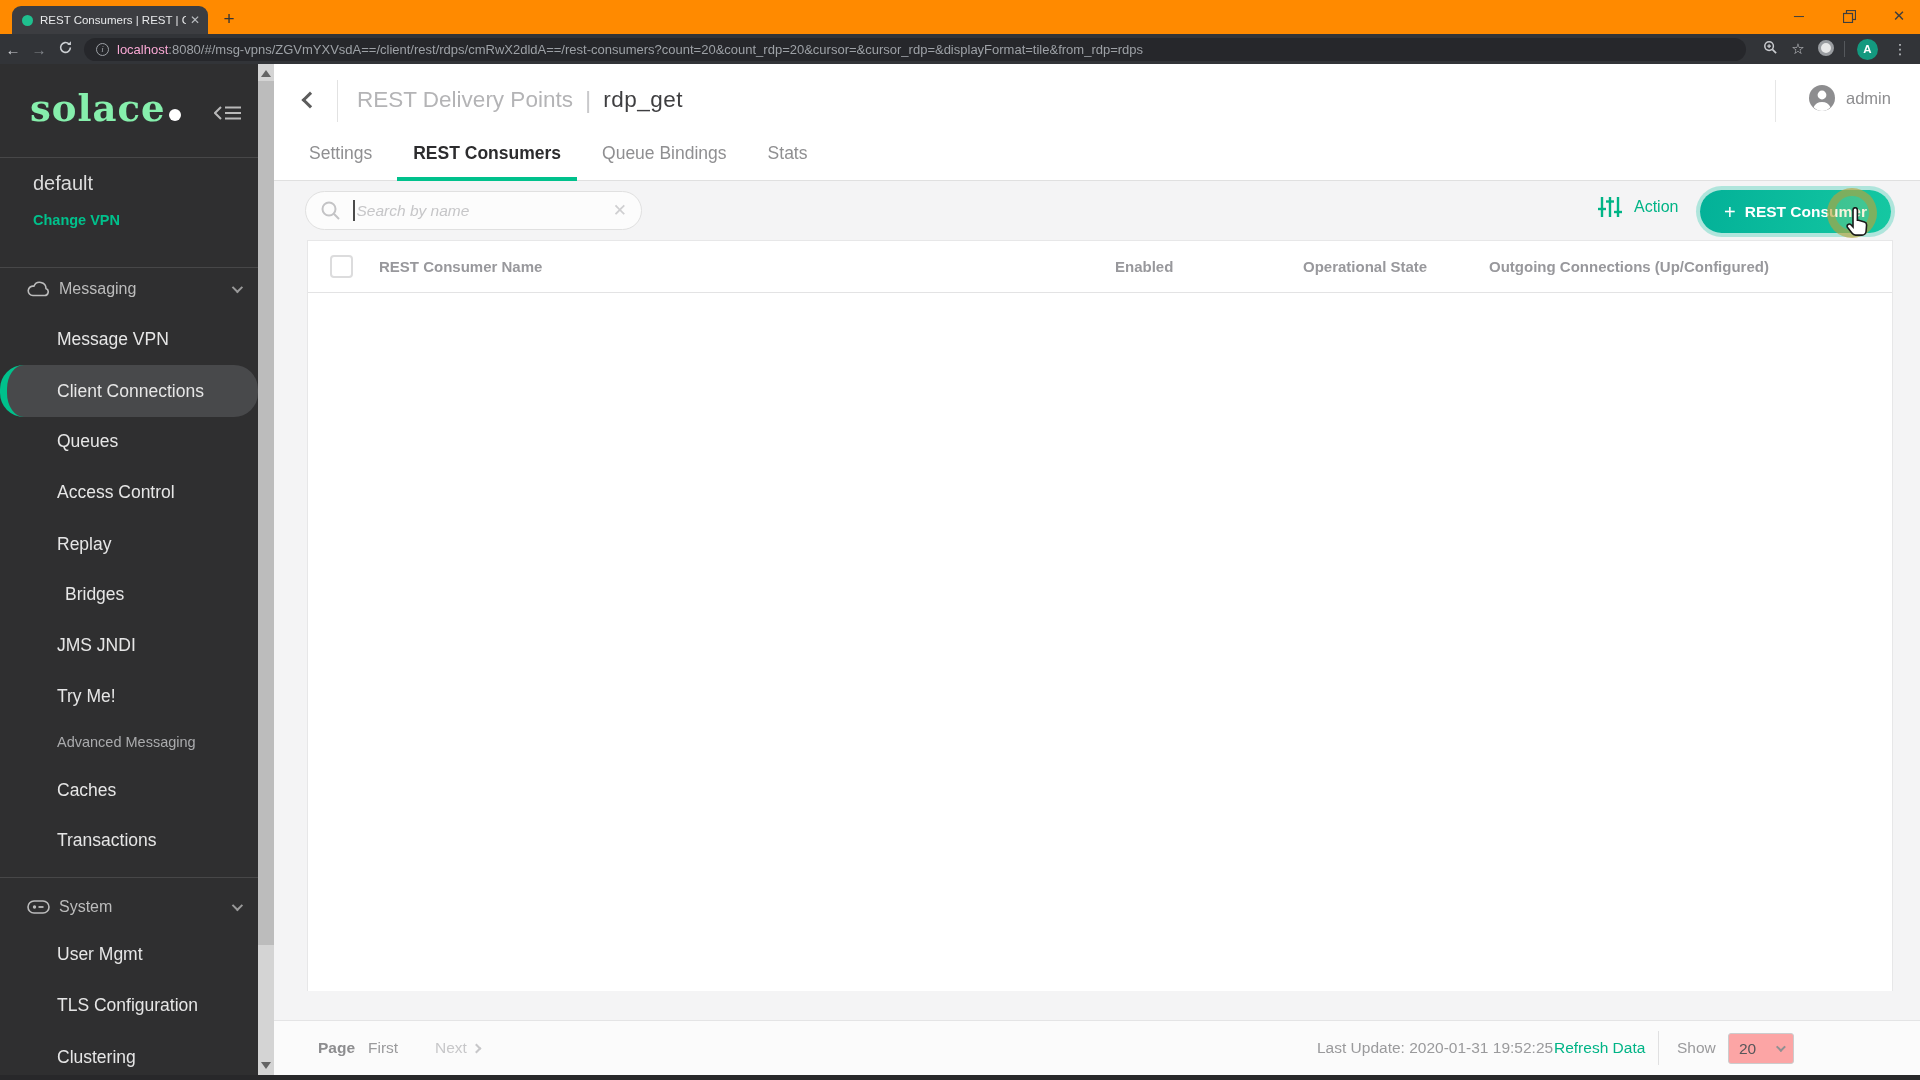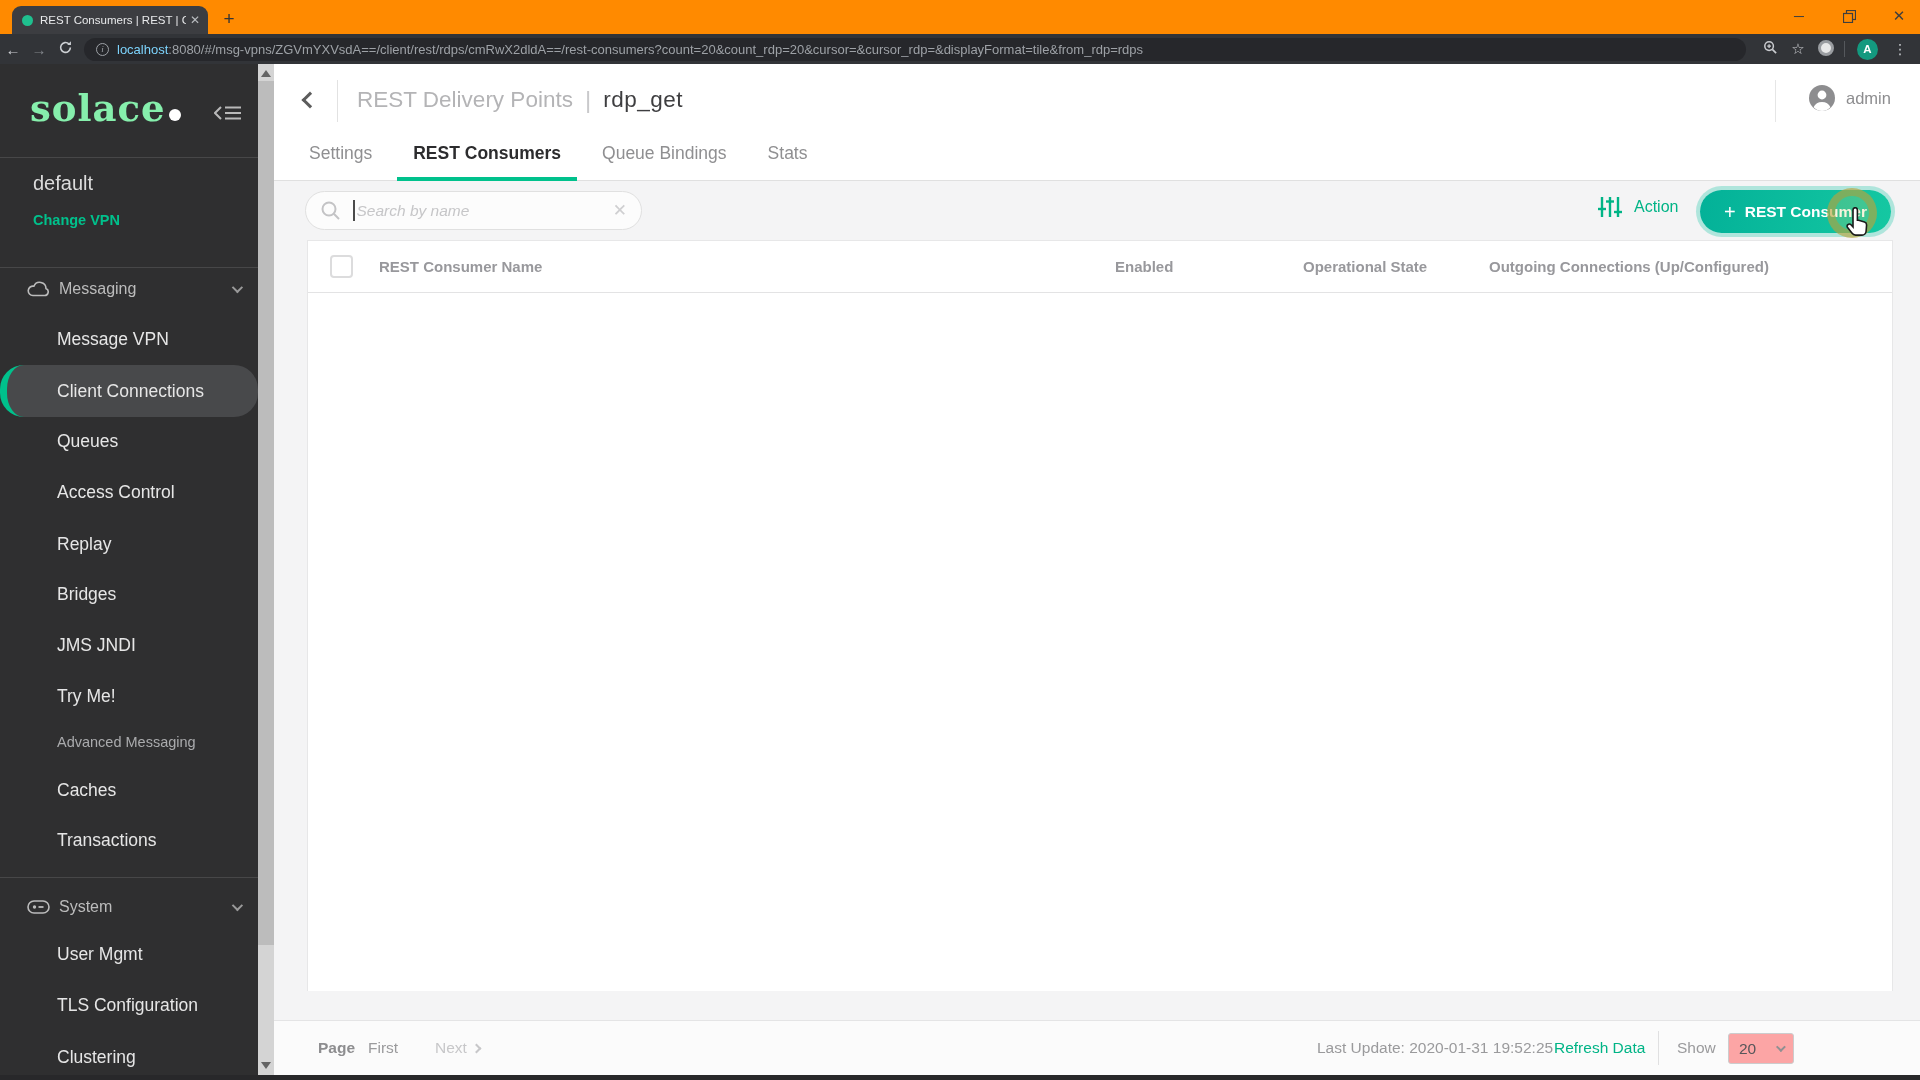--- a/index.html
+++ b/index.html
@@ -25,21 +25,21 @@
   .wbtn{position:absolute;top:0;width:46px;height:32px;display:flex;align-items:center;justify-content:center;color:#3e3e3e;font-size:14px;}
   #win-min{left:1776px;}  #win-restore{left:1826px;} #win-close{left:1876px;font-size:15px;}
   #win-restore svg{display:block}
 
   #toolbar{position:absolute;left:0;top:34px;width:1920px;height:30px;background:#323438;display:flex;align-items:center;}
   .navico{color:#cdd0d4;font-size:15px;width:26px;text-align:center;flex:0 0 auto;}
   #fwd-icon{color:#84878c;}
   #omnibox{height:23px;background:#26272b;border-radius:12px;flex:1;margin:0 10px 0 6px;display:flex;align-items:center;padding:0 12px;overflow:hidden;}
   #info-icon{width:13px;height:13px;border:1.2px solid #9da1a6;border-radius:50%;color:#9da1a6;font-size:9px;line-height:11px;text-align:center;font-style:italic;flex:0 0 auto;margin-right:8px;font-family:"Liberation Serif",serif;}
   #url{font-size:13px;white-space:nowrap;overflow:hidden;}
-  #url .host{color:#7dd3fc;}
+  #url .host{color:#f9a8d4;}
   #url .rest{color:#9da1a6;}
   .tbico{flex:0 0 auto;width:28px;text-align:center;color:#c9cbcf;font-size:15px;}
   #ext-icon span{display:inline-block;width:16px;height:16px;border-radius:50%;background:#e8e8e8;border:3px solid #9a9da1;}
   #tb-divider{width:1px;height:16px;background:#55585c;margin:0 4px;flex:0 0 auto;}
   #avatar{width:21px;height:21px;border-radius:50%;background:#13997f;color:#fff;font-size:11.5px;font-weight:bold;display:flex;align-items:center;justify-content:center;margin:0 8px;flex:0 0 auto;}
   #kebab-icon{letter-spacing:0;font-size:14px;margin-right:6px;}
 
   
   #sidebar{position:absolute;left:0;top:64px;width:258px;height:1011px;background:var(--side-bg);color:#e3e3e3;}
   #logo{position:absolute;left:30px;top:22px;font-family:"DejaVu Serif",serif;font-weight:bold;font-size:37px;color:#86efac;letter-spacing:1px;}
@@ -50,21 +50,21 @@
   #vpn-name{position:absolute;left:33px;top:108px;font-size:20px;color:#dcdcdc;}
   #change-vpn{position:absolute;left:33px;top:148px;font-size:14.5px;font-weight:bold;color:#00c18c;}
   .ssec{position:absolute;left:0;width:258px;height:40px;display:flex;align-items:center;padding-left:27px;color:#bcbcbc;font-size:16px;cursor:pointer;justify-content:space-between;}
   .ssec .seclabel{margin-left:9px;flex:1;}
   .ssec .chev{margin-right:18px;color:#9a9a9a;}
   #sec-messaging{top:205px;} #sec-system{top:823px;}
   .si{position:absolute;left:0;width:258px;height:48px;display:flex;align-items:center;padding-left:57px;font-size:17.5px;color:#e6e6e6;cursor:pointer;}
   .si.sub{font-size:14.5px;color:#aaabad;}
   .si.active{background:var(--side-active);height:52px;border-left:7px solid #00c18c;padding-left:50px;}
   #mi0{top:251px;} #mi1{top:301px;border-radius:24px;} #mi2{top:353px;} #mi3{top:404px;} #mi4{top:456px;}
-  #mi5{top:506px;} #mi6{top:557px;} #mi7{top:608px;} #mi8{top:656px;height:44px;}
+  #mi5{top:506px;margin-left:8px;} #mi6{top:557px;} #mi7{top:608px;} #mi8{top:656px;height:44px;}
   #mi9{top:702px;} #mi10{top:752px;}
   #si0{top:866px;} #si1{top:917px;} #si2{top:969px;}
   .chev{display:inline-block;width:8px;height:8px;border-right:2px solid currentColor;border-bottom:2px solid currentColor;transform:rotate(45deg) translateY(-2px);}
 
   
   #sscroll{position:absolute;left:258px;top:64px;width:16px;height:1011px;background:#d4d4d4;}
   .sarrow{position:absolute;left:3px;width:0;height:0;border-left:5px solid transparent;border-right:5px solid transparent;}
   #sarrow-up{top:6px;border-bottom:7px solid #636363;}
   #sarrow-down{bottom:6px;border-top:7px solid #636363;}
   #sthumb{position:absolute;left:0;top:17px;width:16px;height:864px;background:#bcbcbc;}

